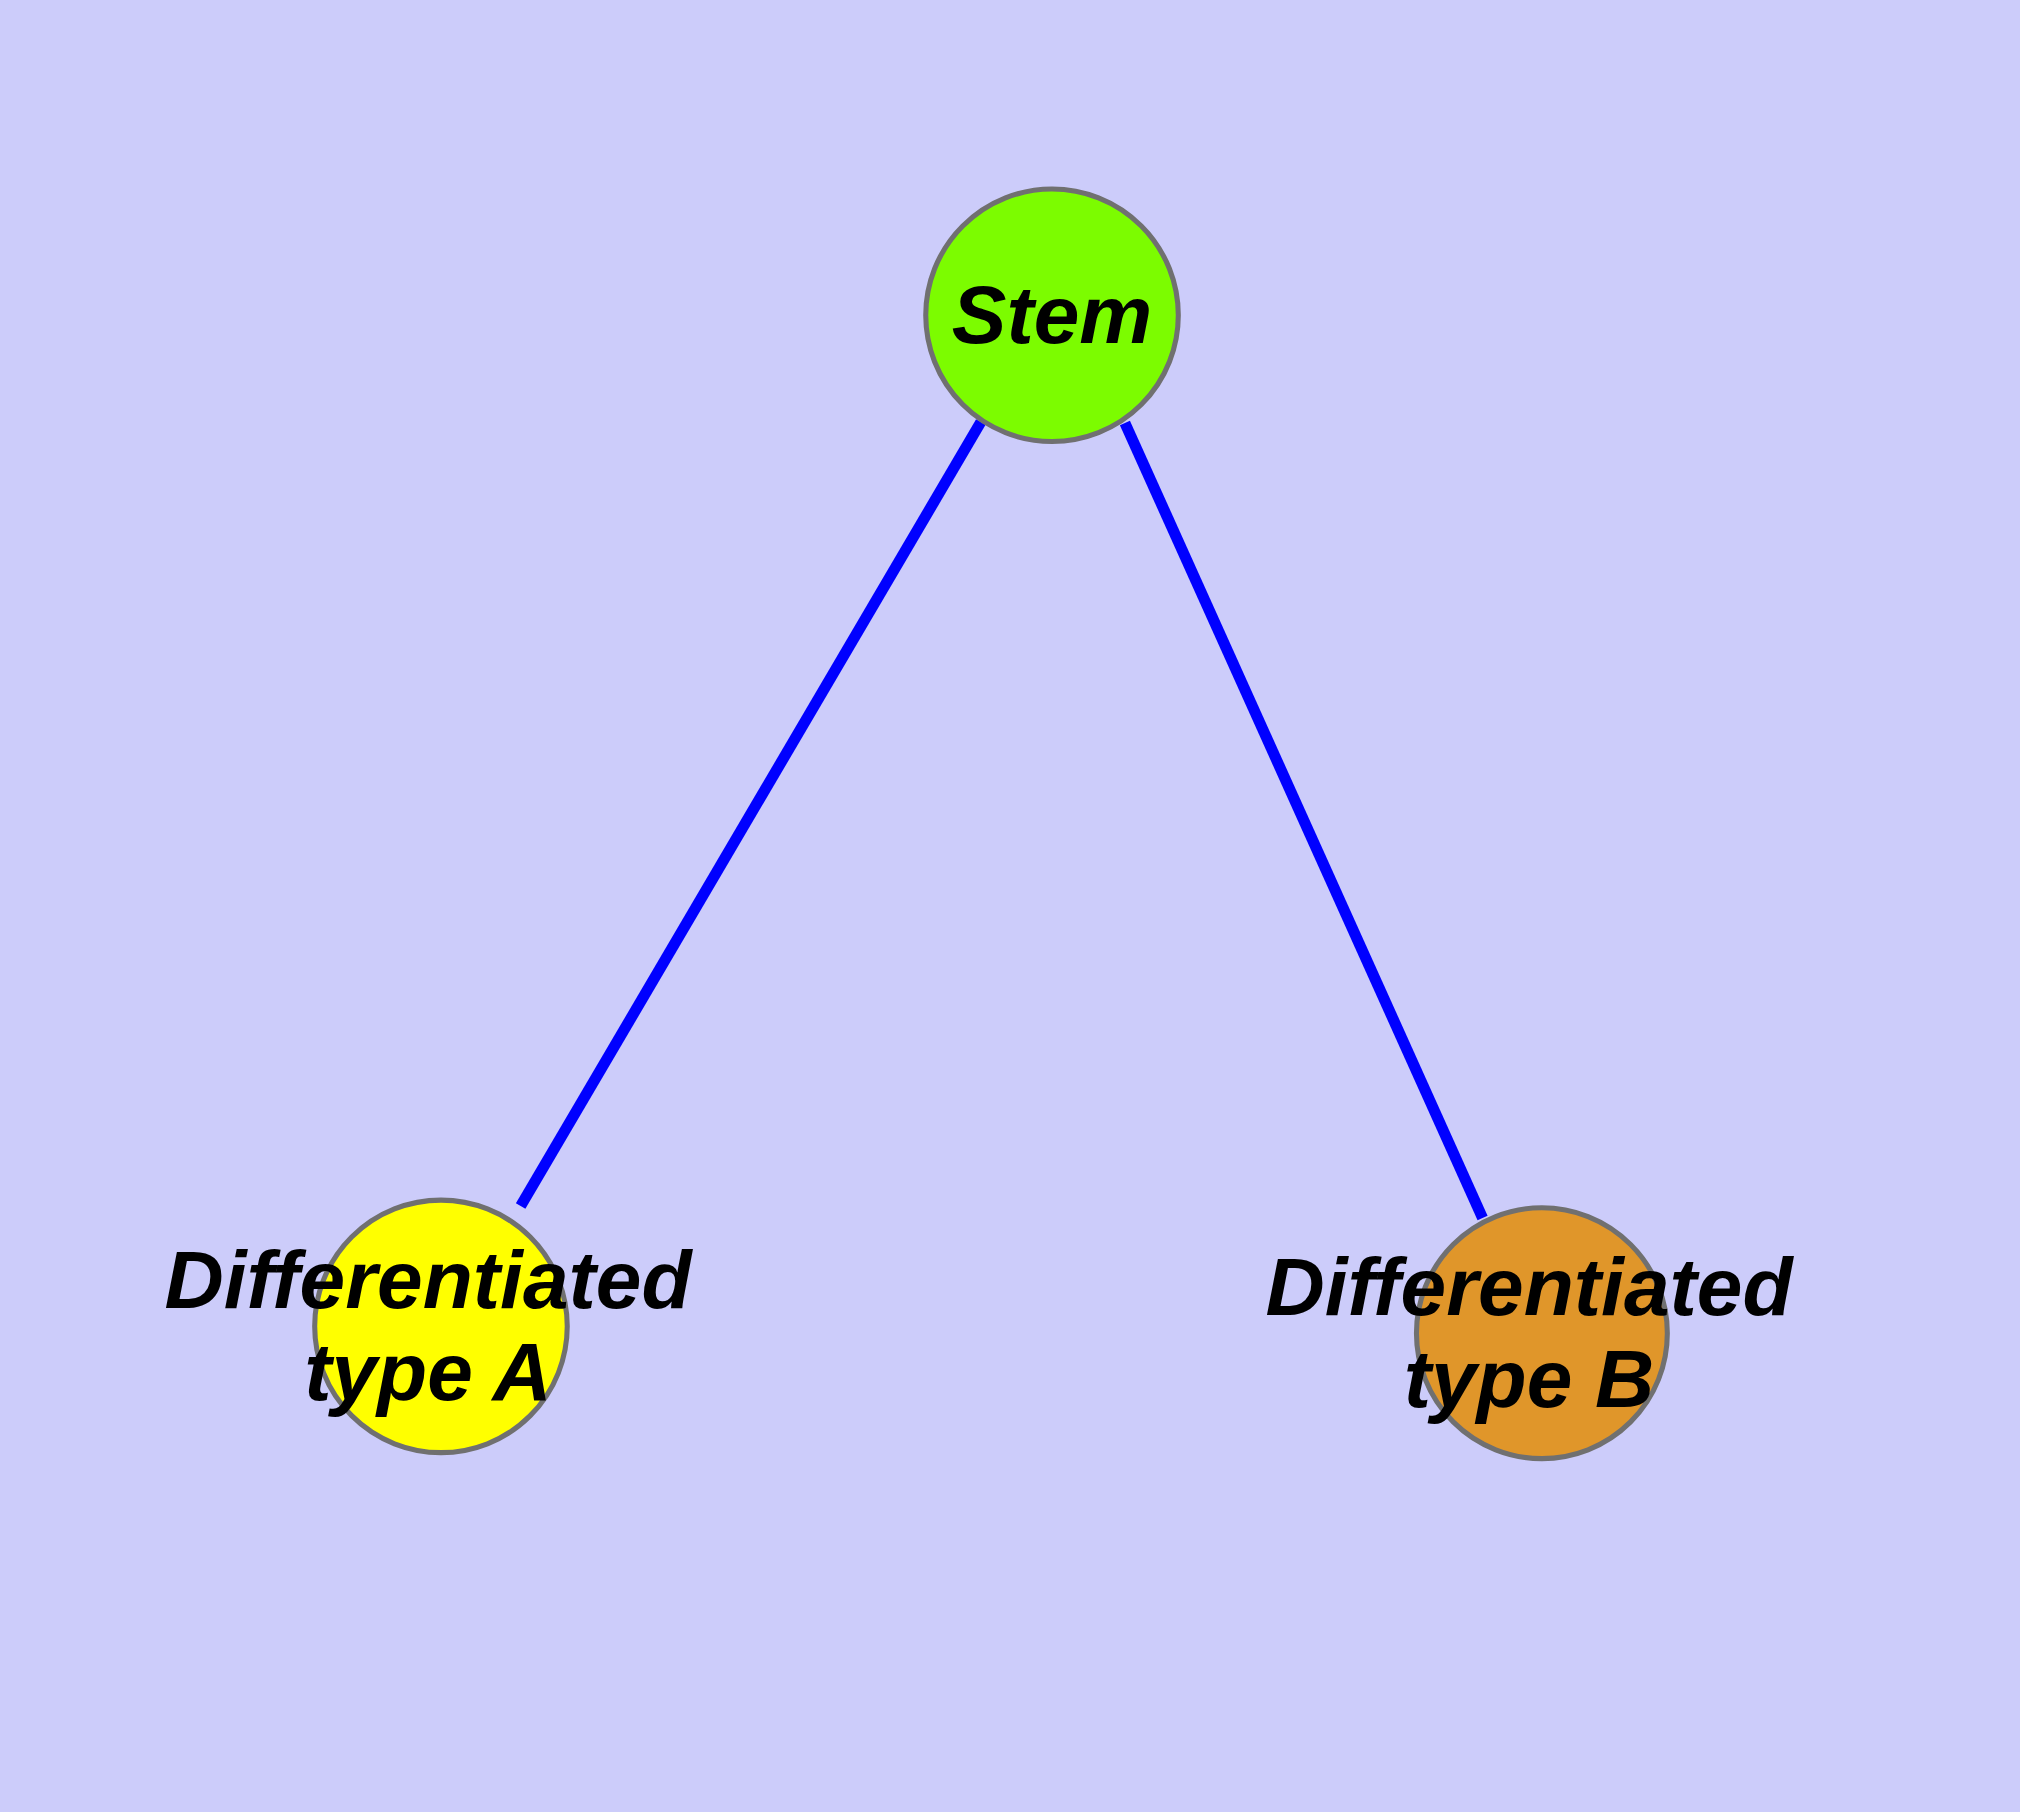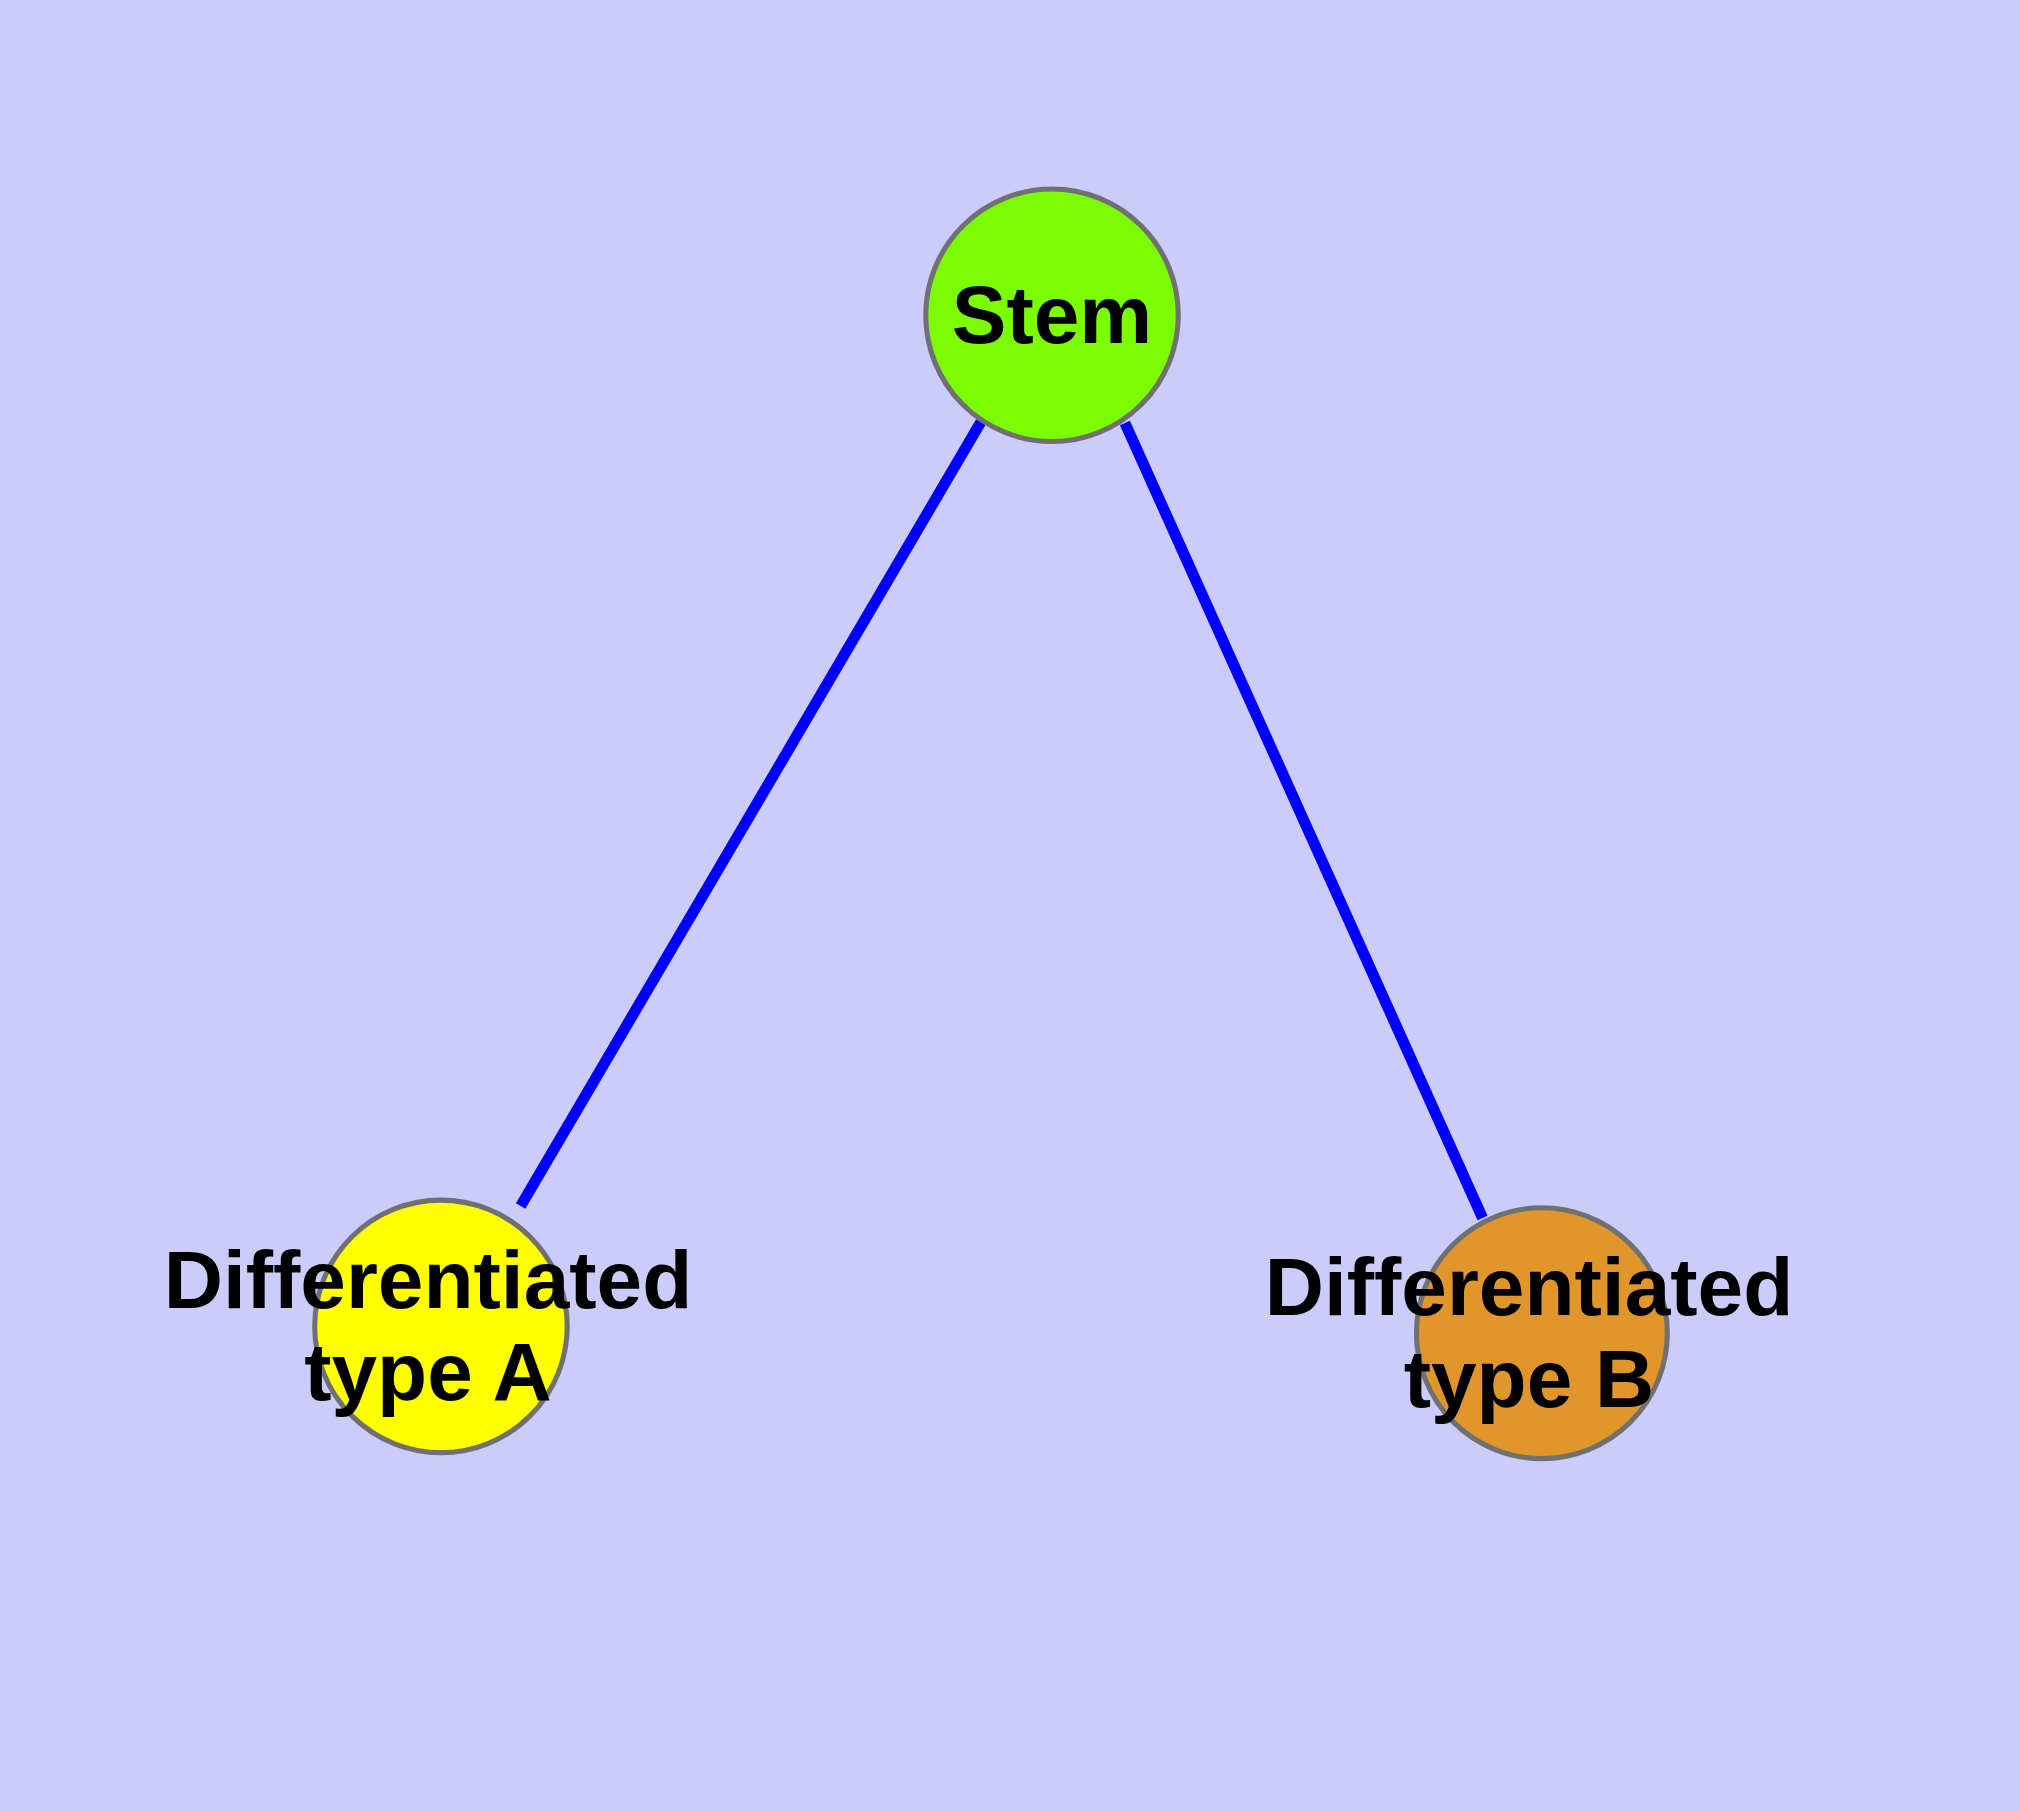--- a/index.html
+++ b/index.html
@@ -25,20 +25,21 @@
   .node-label {
     position: absolute;
     text-align: center;
     font-family: "Liberation Sans", sans-serif;
     font-weight: bold;
     color: #000000;
     white-space: nowrap;
     line-height: 1.12;
     pointer-events: none;
     transform: translate(-50%, -50%);
+    font-style: italic;
   }
   .node-label.multiline {
     white-space: pre-line;
   }
 </style>
 </head>
 <body>
 
 <div id="canvas">
 

